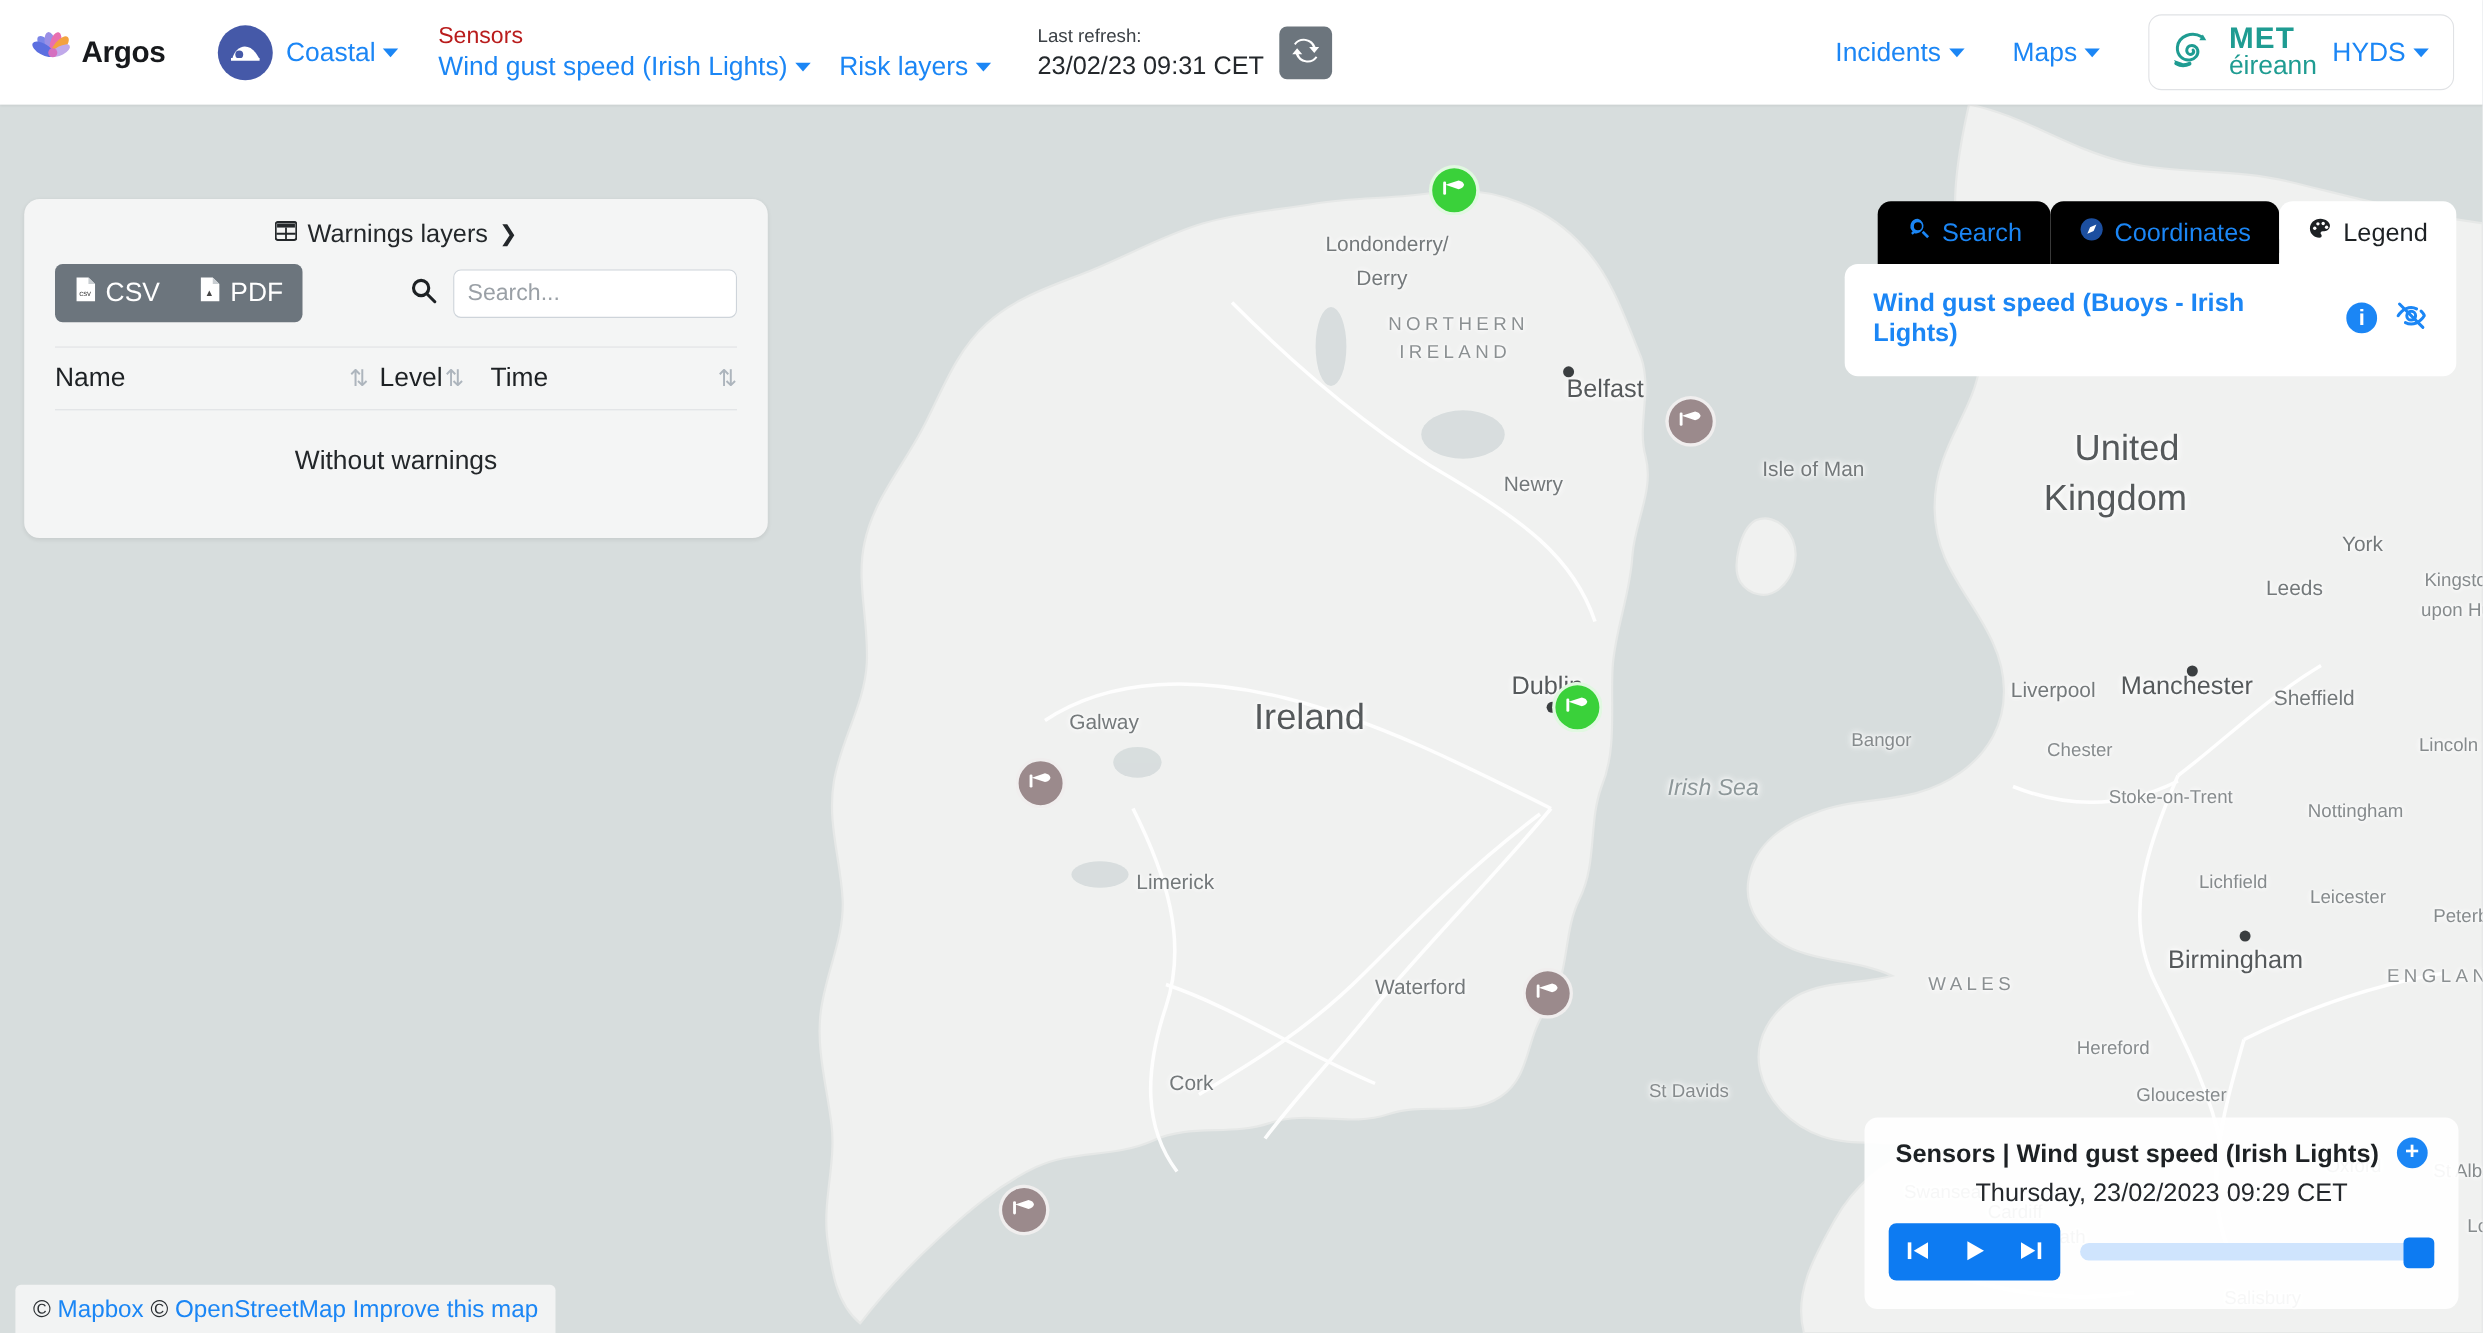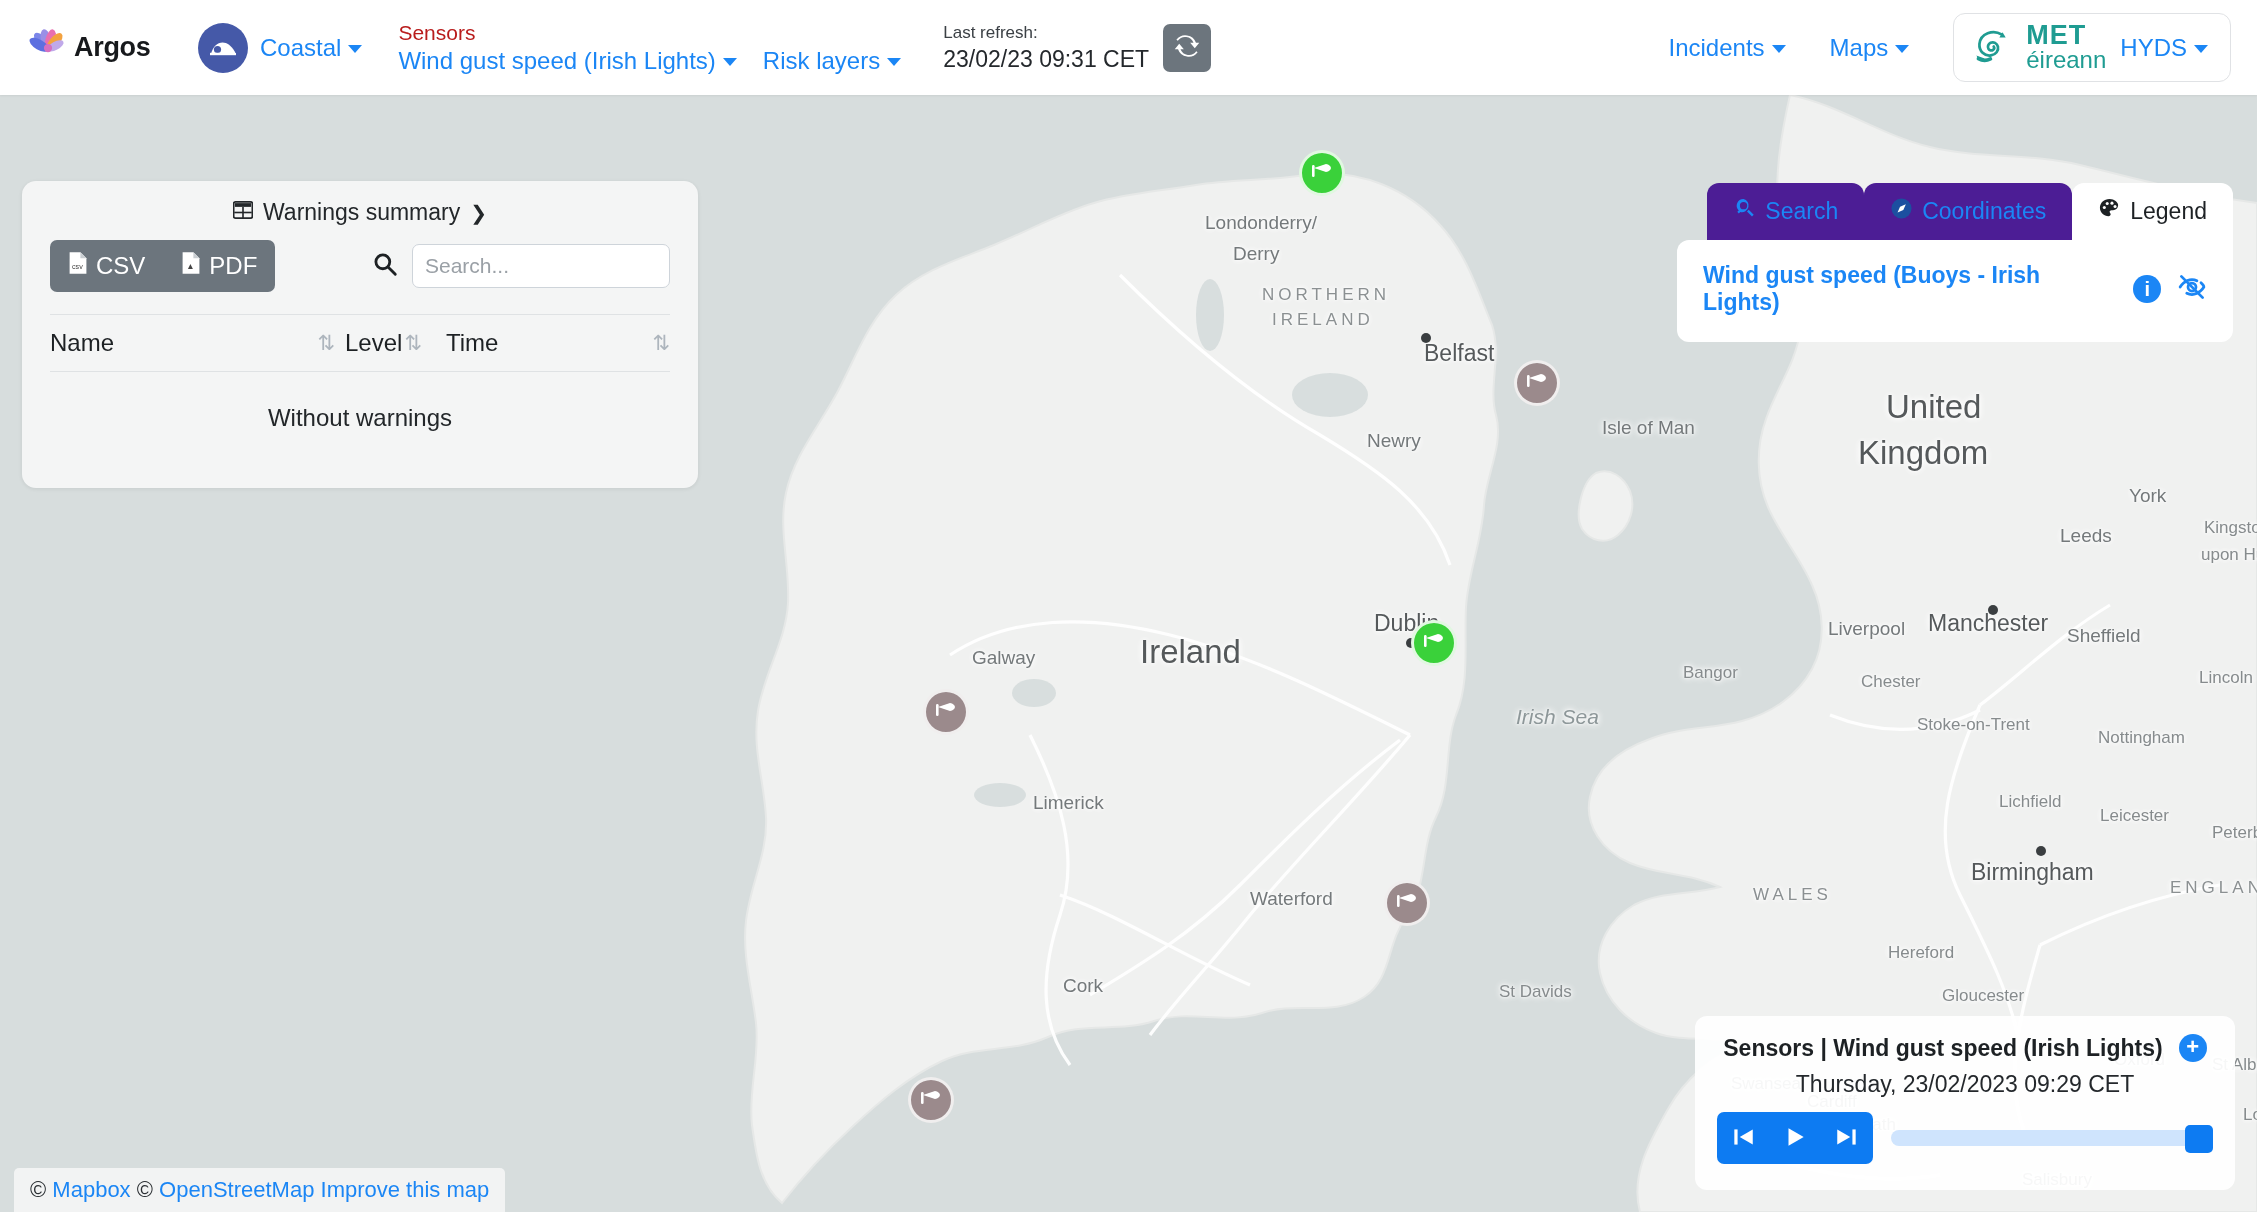--- a/index.html
+++ b/index.html
@@ -104,21 +104,21 @@
   .w-col-level { display: flex; align-items: center; }
   .w-col-time { width: 248px; display: flex; align-items: center; justify-content: space-between; padding-left: 24px; }
   .sorticon { color: #adb5bd; font-size: 21px; margin-left: 6px; }
   .w-empty { text-align: center; font-size: 24px; color: #23272a; padding: 32px 0 0; }
 
   
   .maptools { position: absolute; top: 88px; right: 24px; z-index: 45; width: 556px; }
   .mt-tabs { display: flex; justify-content: flex-end; }
   .mt-tab { display: flex; align-items: center; gap: 9px; font-size: 23px;
             padding: 14px 26px; cursor: pointer; color: #1b86f5;
-            background: #4c1d95; border-top-left-radius: 12px; border-top-right-radius: 12px; }
+            background: #000000; border-top-left-radius: 12px; border-top-right-radius: 12px; }
   .mt-tab.active { background: #fff; color: #1d2124; }
   .mt-body { background: #fff; border-radius: 12px 0 12px 12px; padding: 22px 26px 26px;
              display: flex; align-items: center; justify-content: center; gap: 16px; }
   .legend-label { font-size: 23px; font-weight: bold; color: #1b86f5; }
   .ic-info { width: 28px; height: 28px; border-radius: 50%; background: #1b86f5; color: #fff;
              font-size: 20px; font-weight: bold; display: flex; align-items: center;
              justify-content: center; cursor: pointer; }
 
   
   .player { position: absolute; bottom: 22px; right: 22px; width: 540px;
@@ -400,21 +400,21 @@
     <div class="warnings">
       <div class="w-title">
         <span>
           <svg viewBox="0 0 16 16" width="20" height="20" fill="#23272a">
             <rect x="0.5" y="1.5" width="15" height="13" rx="1.5" fill="none" stroke="#23272a" stroke-width="1.4"></rect>
             <rect x="1.5" y="2.5" width="13" height="3" fill="#23272a"></rect>
             <line x1="8" y1="5.5" x2="8" y2="14.5" stroke="#23272a" stroke-width="1.3"></line>
             <line x1="1" y1="10" x2="15" y2="10" stroke="#23272a" stroke-width="1.3"></line>
           </svg>
         </span>
-        <span>Warnings summary</span>
+        <span>Warnings layers</span>
         <span style="font-size:20px">❯</span>
       </div>
 
       <div class="w-controls">
         <div class="export-grp">
           <button class="export-btn">
             <span>
               <svg viewBox="0 0 16 20" width="20" height="24">
                 <path d="M1 1h9l5 5v13H1z" fill="#fff"></path>
                 <path d="M10 1l5 5h-5z" fill="#c9ced2"></path>

